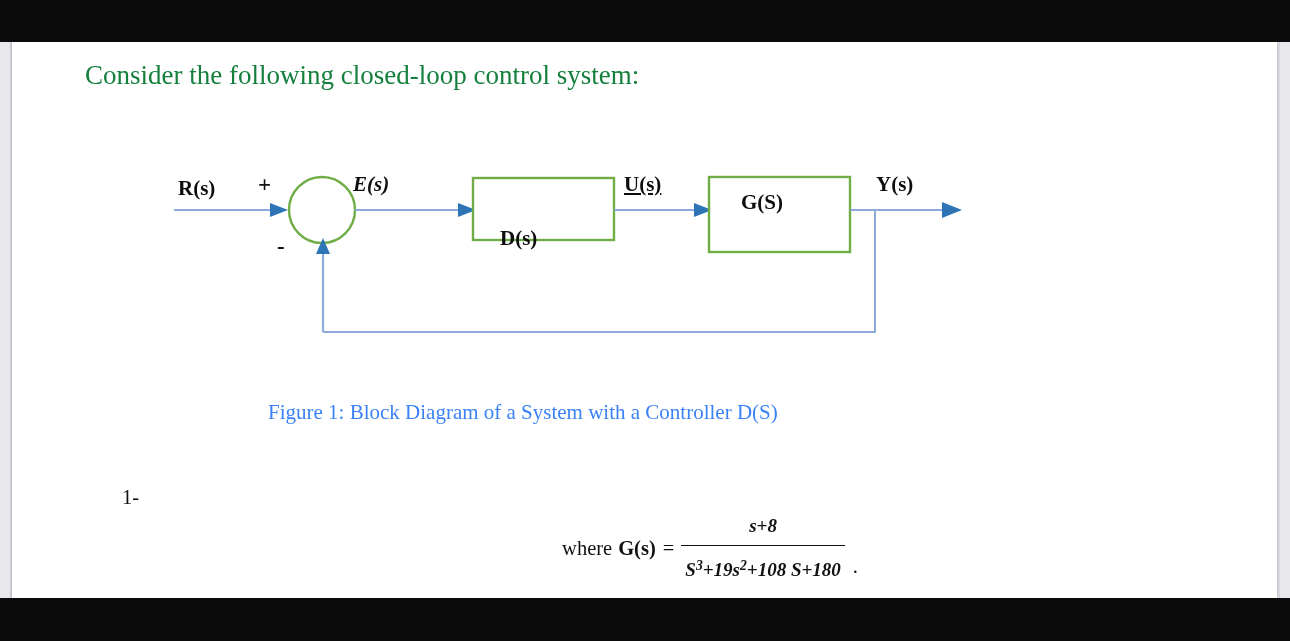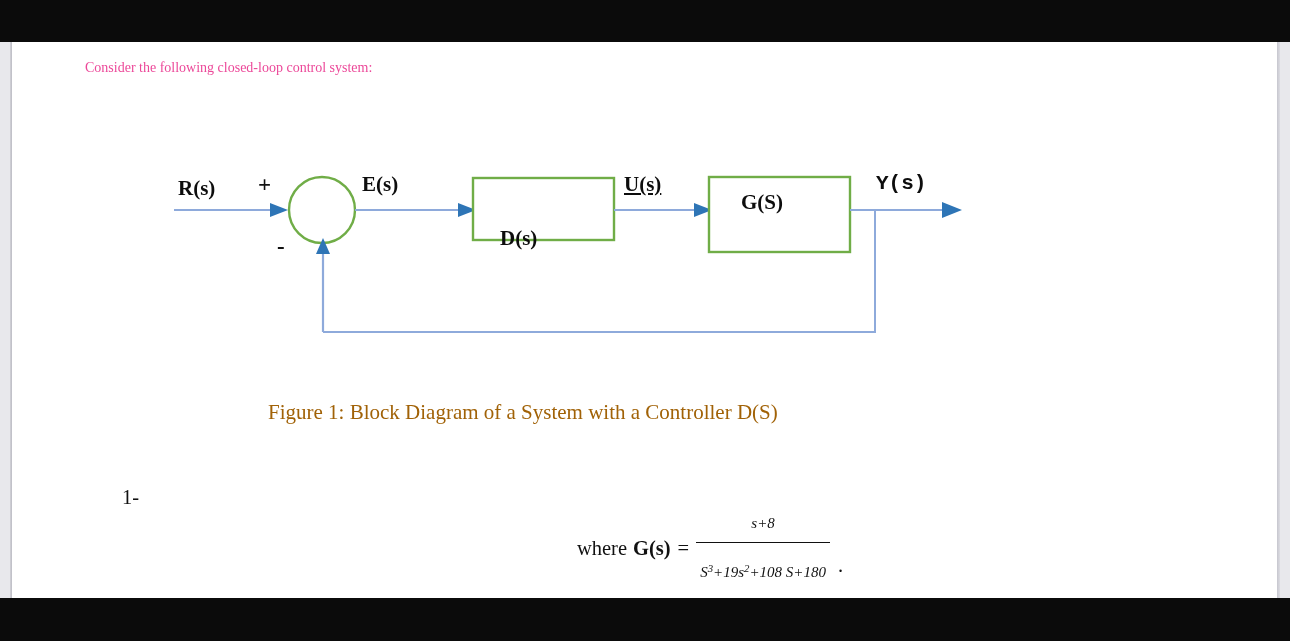--- a/index.html
+++ b/index.html
@@ -51,22 +51,22 @@
   .page {
     position: absolute;
     left: 12px; top: 42px;
     width: 1265px; height: 556px;
     background: #ffffff;
   }
 
   .intro-text {
     position: absolute;
     left: 73px; top: 18px;
-    font-size: 14px;
-    color: #ec4899;
+    font-size: 27px;
+    color: #15803d;
     white-space: nowrap;
   }
 
   
   .diagram {
     position: absolute;
     left: 0; top: 0;
     width: 1118px; height: 360px;
   }
   .diagram svg { display: block; }
@@ -81,32 +81,32 @@
   .box-label { font-size: 21px; }
   .sign-label {
     font-size: 23px;
     font-weight: bold;
     color: #111;
   }
 
   .lbl-rs   { left: 166px;  top: 134px; }
   .lbl-plus { left: 246px;  top: 130px; }
   .lbl-minus{ left: 265px;  top: 192px; }
-  .lbl-es   { left: 350px;  top: 130px; }
+  .lbl-es   { left: 341px;  top: 130px; font-style: italic; }
   .lbl-ds   { left: 488px;  top: 184px; }
   .lbl-us   { left: 612px;  top: 130px; text-decoration: underline; }
   .lbl-gs   { left: 729px;  top: 148px; }
-  .lbl-ys   { left: 864px;  top: 130px; font-family: Liberation Mono, monospace; }
+  .lbl-ys   { left: 864px;  top: 130px; }
 
   
   .caption {
     position: absolute;
     left: 256px; top: 358px;
     font-size: 21px;
-    color: #a16207;
+    color: #3b82f6;
     white-space: nowrap;
     text-align: right;
   }
 
   
   .question {
     position: absolute;
     left: 110px; top: 444px;
     width: 1130px;
     color: #111;
@@ -135,28 +135,27 @@
   }
   .where-word { }
   .gs-bold { font-weight: bold; margin-left: 6px; }
   .eq-sign { margin: 0 7px; }
 
   .fraction {
     display: inline-flex;
     flex-direction: column;
     align-items: center;
     vertical-align: middle;
-    font-weight: normal;
+    font-weight: bold;
     font-style: italic;
-    font-size: 15px;
+    font-size: 19px;
     line-height: 1.18;
-    gap: 8px;
   }
   .fraction .numer { padding: 0 6px 1px 6px; }
-  .fraction .denom { padding: 19px 4px 0 4px; border-top: 1.6px solid #111; }
+  .fraction .denom { padding: 12px 4px 0 4px; border-top: 1.6px solid #111; margin-top: 7px; }
   .fraction sup { font-size: 0.72em; vertical-align: 0.45em; font-style: italic; }
   .trail-dot { margin-left: 8px; align-self: flex-end; padding-bottom: 4px; }
 </style>
 </head>
 <body>
 
 <div class="bar-top"></div>
 <div class="gutter gutter-left"></div>
 <div class="gutter gutter-right"></div>
 

